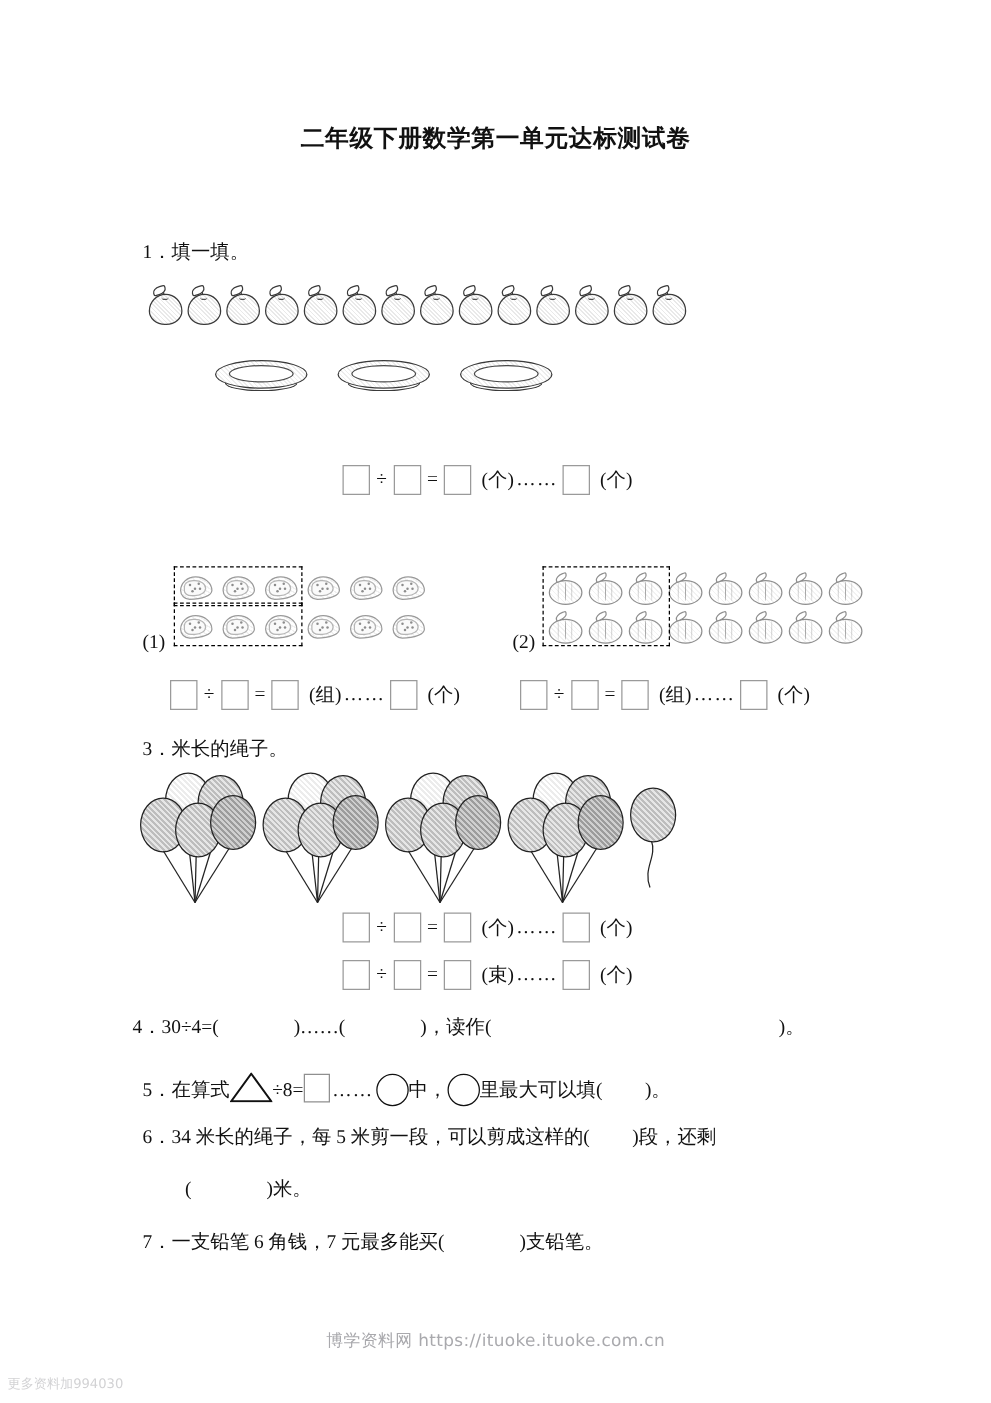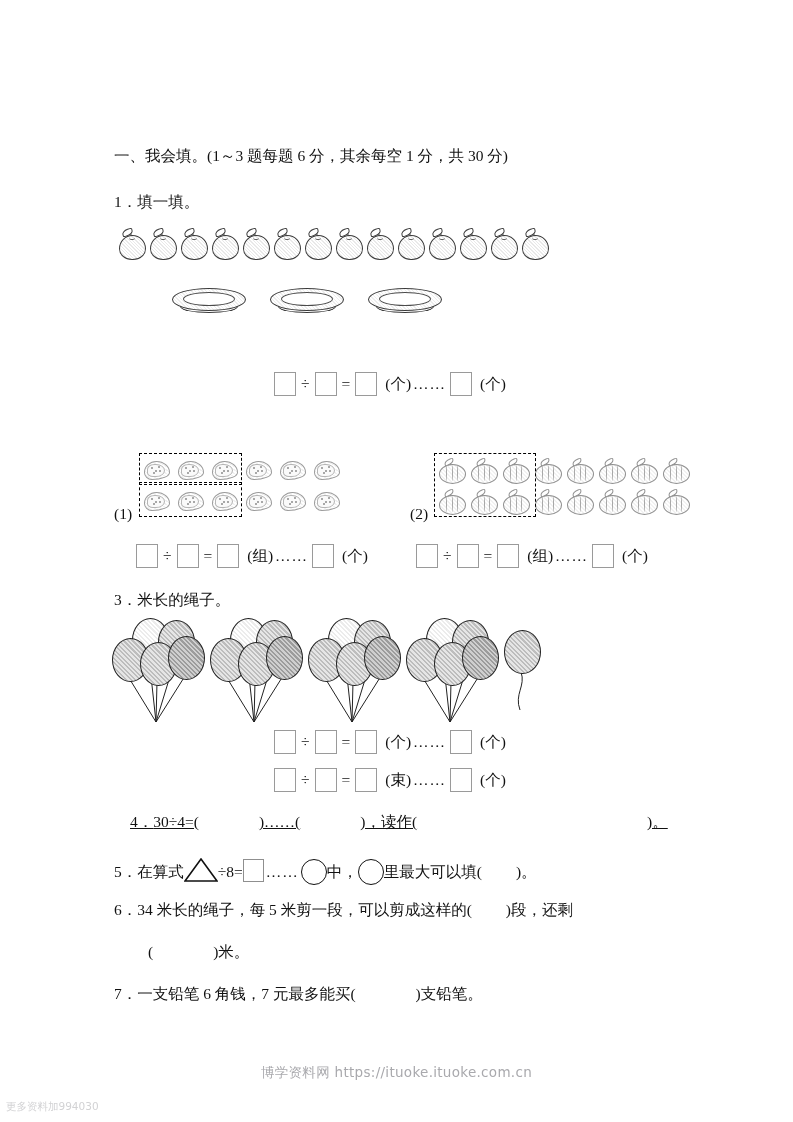--- a/index.html
+++ b/index.html
@@ -38,21 +38,21 @@
     position: absolute;
     font-size: 15.5px;
     line-height: 20px;
     white-space: nowrap;
   }
   .sec-head { left: 114px; top: 146px; }
   .q1-head  { left: 114px; top: 192px; }
   .q1-text  { left: 114px; top: 334px; }
   .q2-head  { left: 122px; top: 418px; }
   .q3-head  { left: 114px; top: 590px; }
-  .q4-line  { left: 130px; top: 812px; text-decoration: underline; }
+  .q4-line  { left: 106px; top: 812px; }
   .q5-line  { left: 114px; top: 858px; }
   .q6-line  { left: 114px; top: 900px; }
   .q6-line2 { left: 148px; top: 942px; }
   .q7-line  { left: 114px; top: 984px; }
   .gap-sm { display: inline-block; width: 34px; }
   .gap-md { display: inline-block; width: 60px; }
   .gap-xl { display: inline-block; width: 230px; }
 
   
   .objrow {
@@ -249,22 +249,22 @@
     font-family: "DejaVu Sans", "Liberation Sans", sans-serif;
     font-size: 10.5px;
     color: #d2d2d4;
   }
 </style>
 </head>
 <body>
 
 <div class="page">
 
-
-  <div class="line sec-head">一、我会填。(1～3 题每题 6 分，其余每空 1 分，共 30 分)</div>
+  <div class="title">二年级下册数学第一单元达标测试卷</div>
+
 
   <div class="line q1-head">
     <span>1．</span><span>填一填。</span>
   </div>
 
   <div class="objrow" id="apple-row" style="left:118px; top:228px; gap:4px;">
       <div class="apple">
         <div class="body"></div>
         <div class="dimple"></div>
         <div class="stem"></div>

